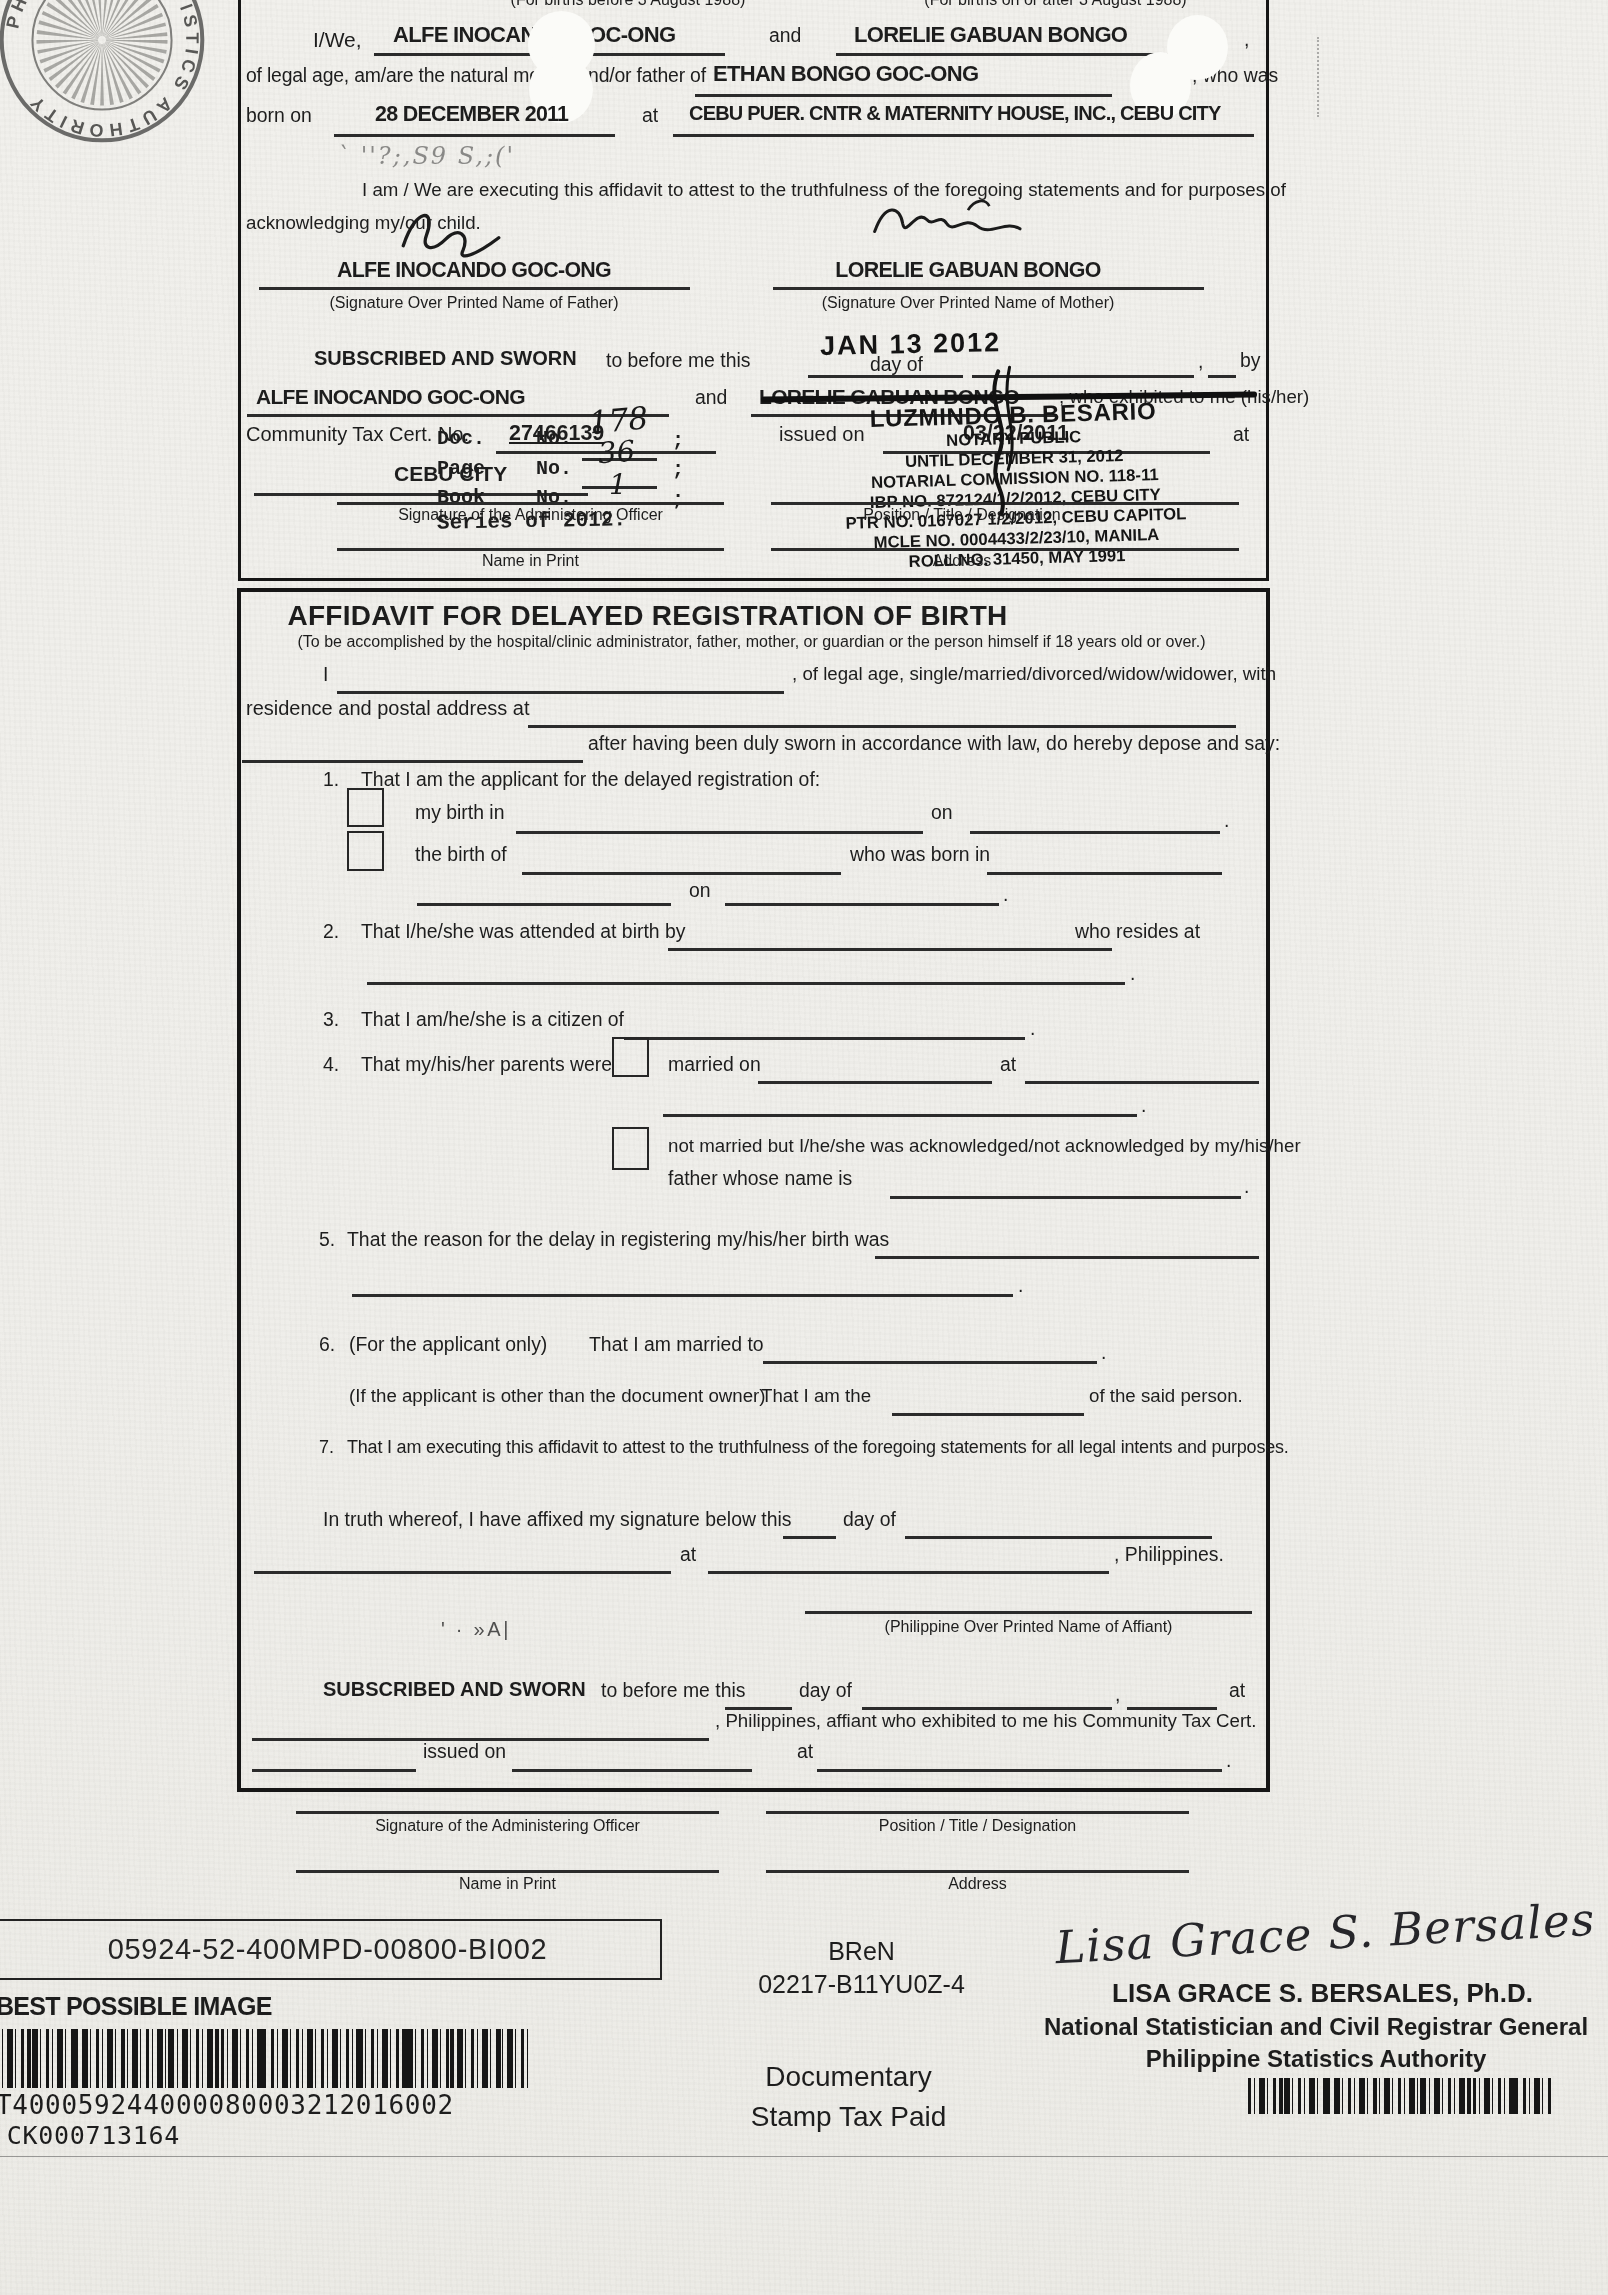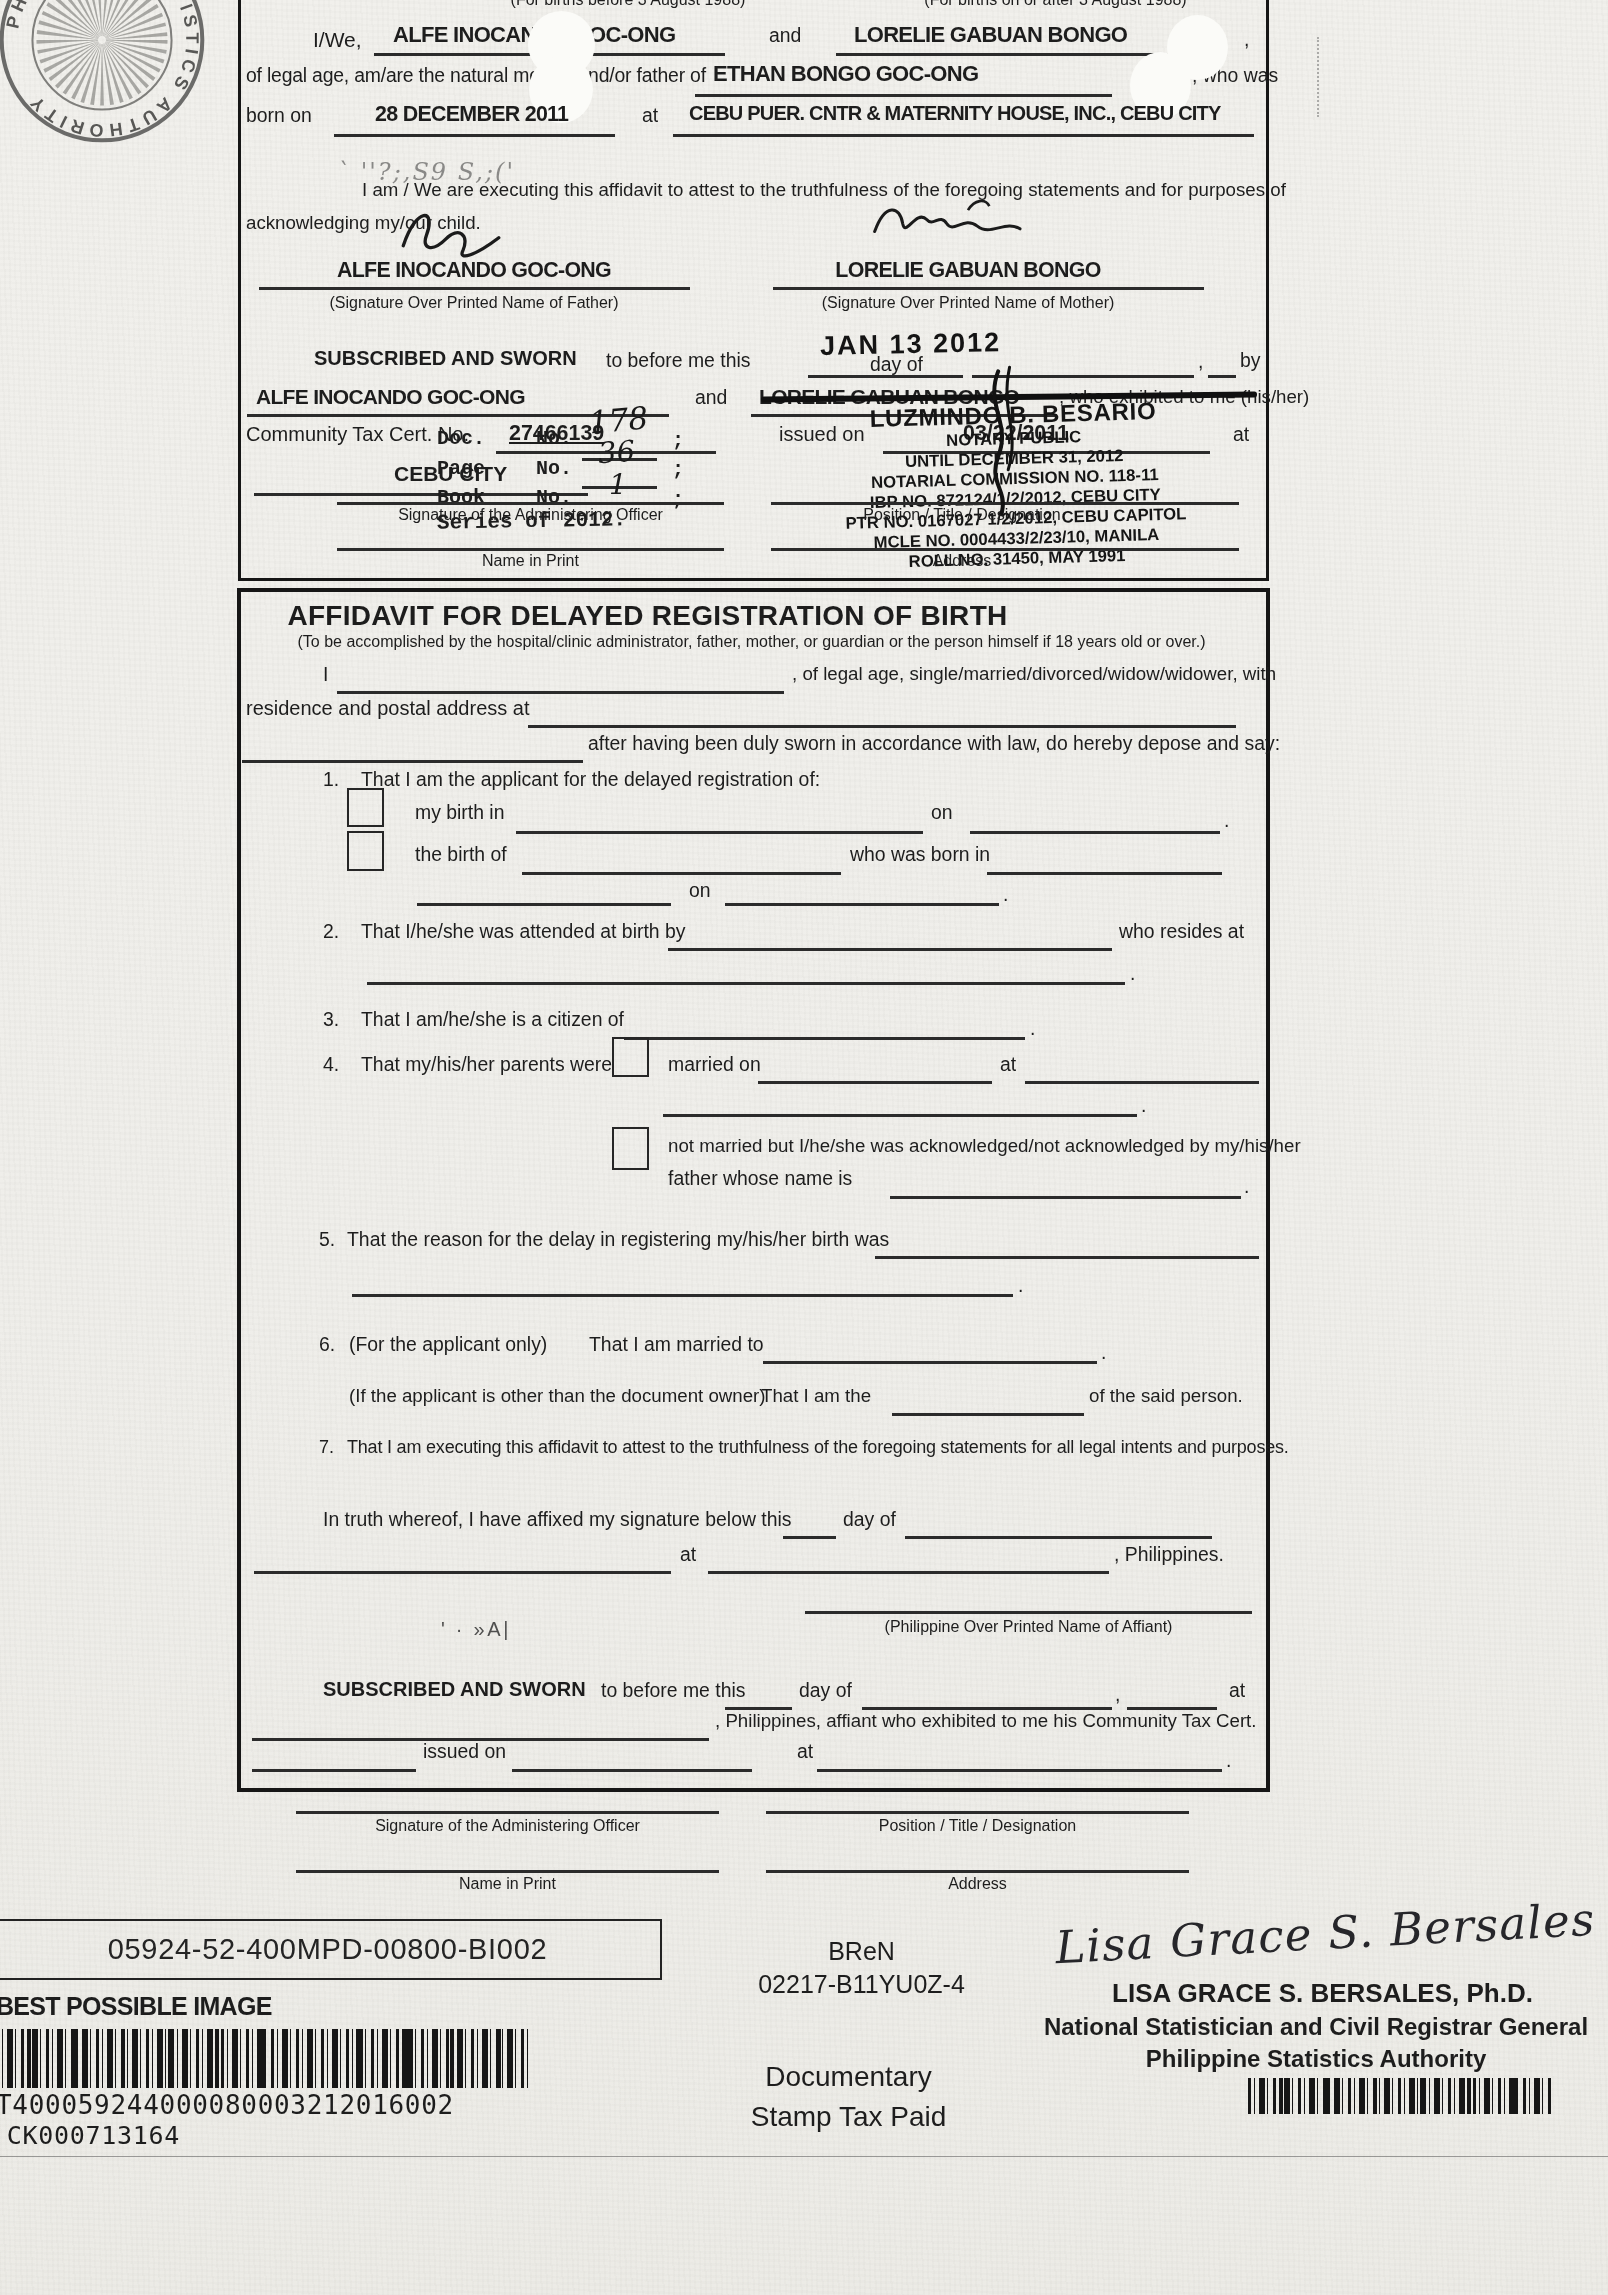--- a/index.html
+++ b/index.html
@@ -66,21 +66,21 @@
   <div class="oval" style="left:529px;top:56px;width:64px;height:67px;"></div>
   <div class="oval" style="left:1130px;top:52px;width:61px;height:67px;"></div>
 
   <div class="t" style="left:246px;top:104px;">born on</div>
   <div class="t b" style="left:375px;top:102px;font-size:21.4px;letter-spacing:-0.7px;">28 DECEMBER 2011</div>
   <div class="ln" style="left:334px;top:134px;width:281px;"></div>
   <div class="t" style="left:642px;top:104px;">at</div>
   <div class="t b" style="left:689px;top:102px;font-size:20px;letter-spacing:-0.8px;">CEBU PUER. CNTR &amp; MATERNITY HOUSE, INC., CEBU CITY</div>
   <div class="ln" style="left:673px;top:134px;width:581px;"></div>
 
-  <div class="t hand" style="left:337px;top:142px;font-size:24px;color:rgba(55,55,55,.55);letter-spacing:2px;margin-top:16px;">` ''?;,S9   S,;('</div>
+  <div class="t hand" style="left:337px;top:142px;font-size:24px;color:rgba(55,55,55,.55);letter-spacing:2px;">` ''?;,S9   S,;('</div>
 
   <div class="t" style="left:362px;top:179px;font-size:18.7px;">I am / We are executing this affidavit to attest to the truthfulness of the foregoing statements and for purposes of</div>
   <div class="t" style="left:246px;top:212px;font-size:18.7px;">acknowledging my/our child.</div>
 
   <svg style="left:395px;top:198px;" width="120" height="63" viewBox="0 0 180 95">
     <path d="M12,72 C32,12 62,16 47,56 C39,77 56,82 76,62 C96,42 112,56 102,79 C94,96 122,86 156,60" fill="none" stroke="#1b1b1b" stroke-width="5" stroke-linecap="round"></path>
   </svg>
   <svg style="left:868px;top:190px;" width="160" height="67" viewBox="0 0 240 100">
     <path d="M10,62 C26,18 48,24 52,50 C56,72 72,28 88,44 C98,56 108,34 118,50 C128,66 144,38 164,54 C184,70 206,44 228,58" fill="none" stroke="#1b1b1b" stroke-width="4.5" stroke-linecap="round"></path>
     <path d="M150,30 C160,14 176,12 182,24" fill="none" stroke="#1b1b1b" stroke-width="4"></path>
@@ -195,21 +195,21 @@
   <div class="ln" style="left:987px;top:872px;width:235px;"></div>
 
   <div class="ln" style="left:417px;top:903px;width:254px;"></div>
   <div class="t" style="left:689px;top:879px;">on</div>
   <div class="ln" style="left:725px;top:903px;width:274px;"></div>
   <div class="t" style="left:1003px;top:883px;">.</div>
 
   <div class="t" style="left:323px;top:920px;">2.</div>
   <div class="t" style="left:361px;top:920px;">That I/he/she was attended at birth by</div>
   <div class="ln" style="left:668px;top:948px;width:444px;"></div>
-  <div class="t" style="left:1119px;top:920px;text-align:right;">who resides at</div>
+  <div class="t" style="left:1075px;top:920px;text-align:right;">who resides at</div>
   <div class="ln" style="left:367px;top:982px;width:758px;"></div>
   <div class="t" style="left:1130px;top:962px;">.</div>
 
   <div class="t" style="left:323px;top:1008px;">3.</div>
   <div class="t" style="left:361px;top:1008px;">That I am/he/she  is a citizen of</div>
   <div class="ln" style="left:624px;top:1037px;width:401px;"></div>
   <div class="t" style="left:1030px;top:1017px;">.</div>
 
   <div class="t" style="left:323px;top:1053px;">4.</div>
   <div class="t" style="left:361px;top:1053px;">That my/his/her parents were</div>

